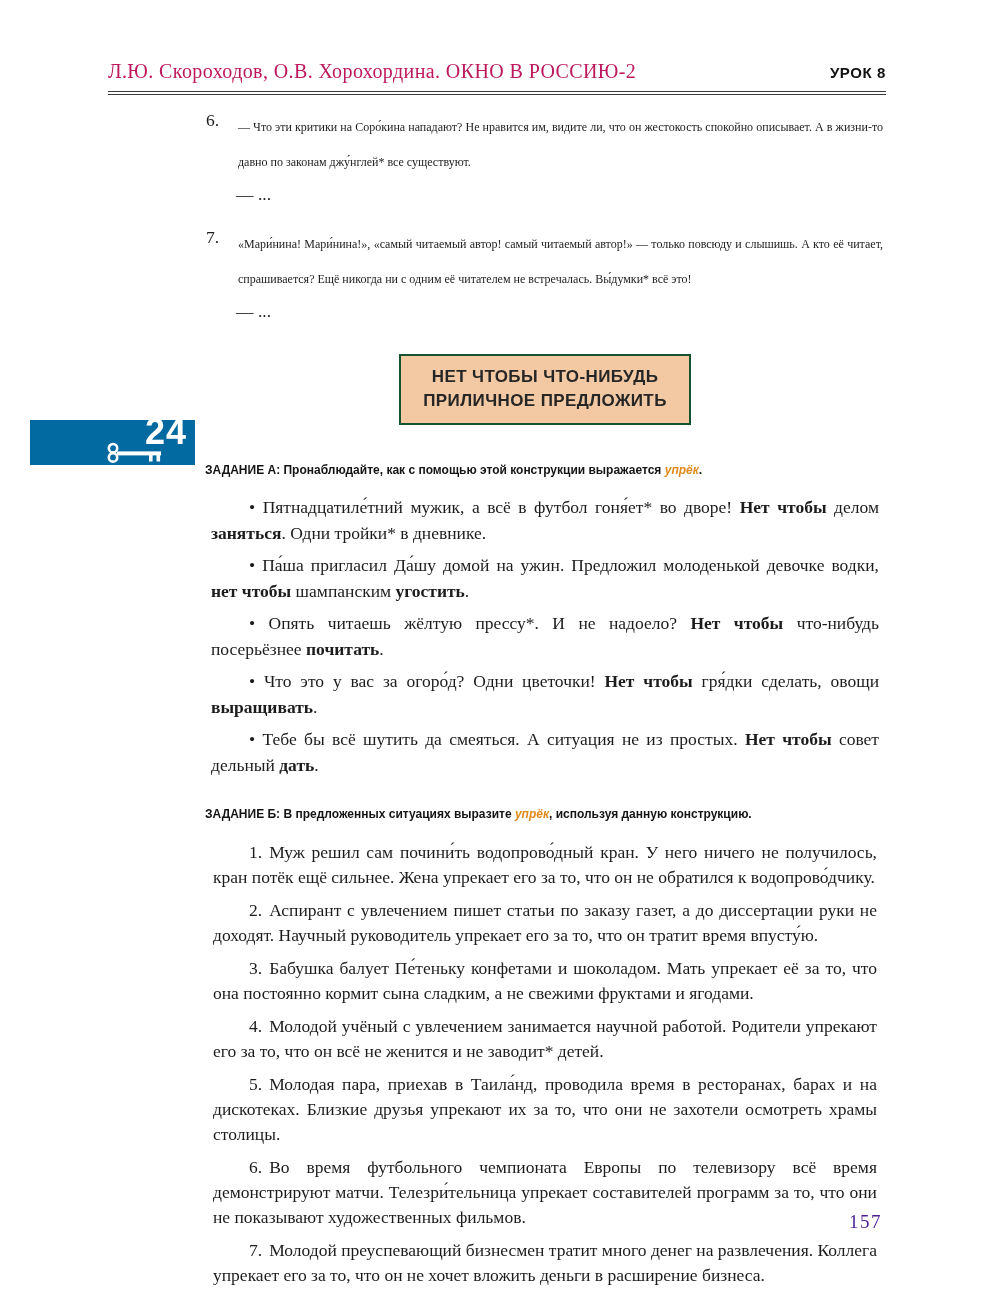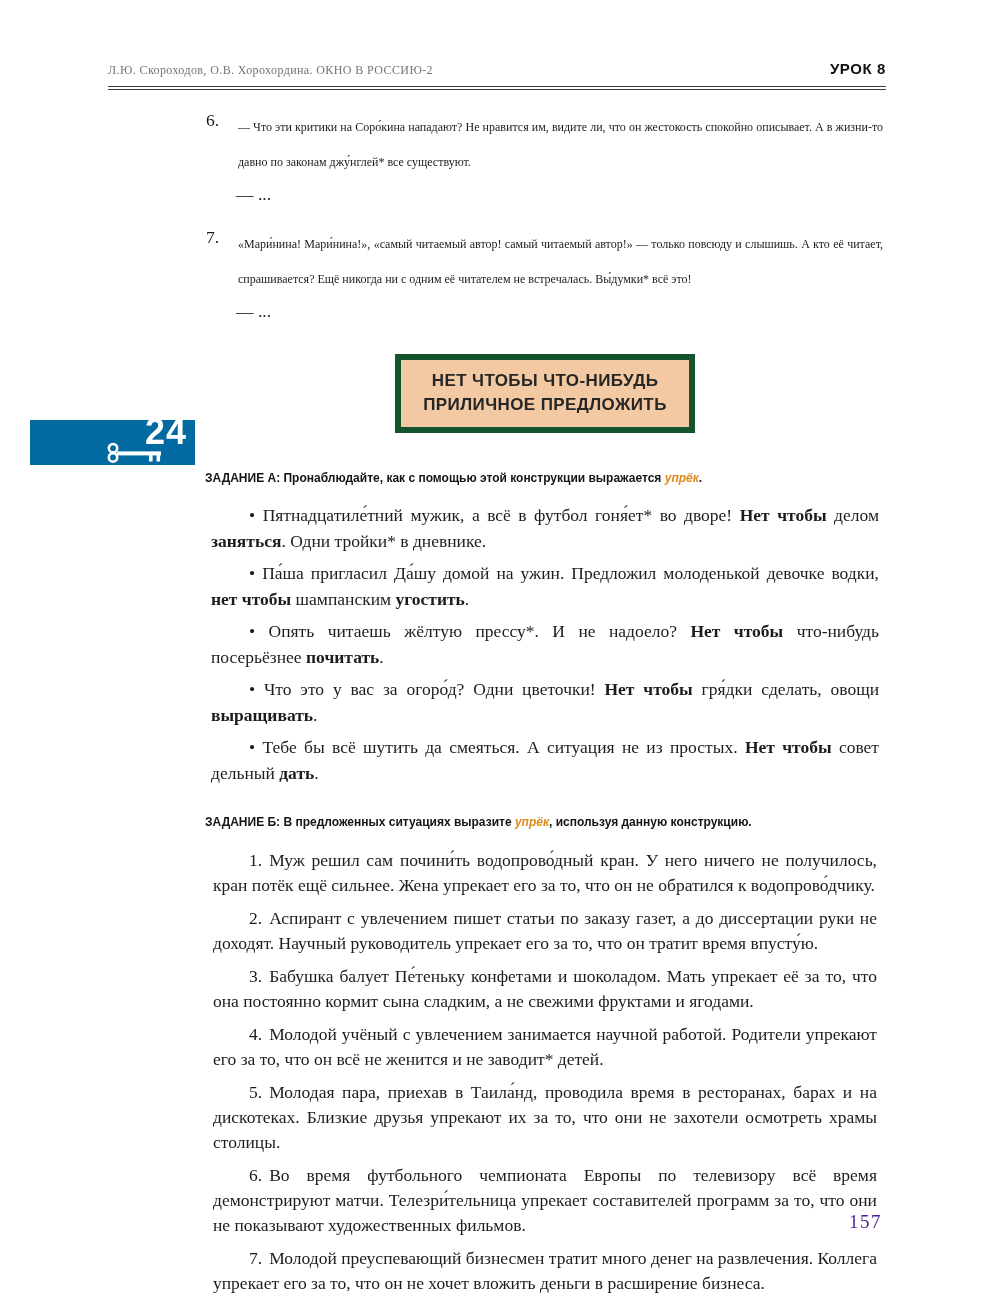--- a/index.html
+++ b/index.html
@@ -3,35 +3,35 @@
 <meta charset="utf-8">
 <style>
   html,body{margin:0;padding:0;background:#ffffff;}
   .page{position:relative;width:1000px;height:1300px;background:#fff;overflow:hidden;
         font-family:"Liberation Serif",serif;color:#1c1c1c;}
 
   
   .header{position:absolute;top:60px;left:108px;width:778px;display:flex;
           justify-content:space-between;align-items:baseline;
           padding-bottom:8px;border-bottom:4px double #3c3c3c;}
-  .header-book{font-size:12px;letter-spacing:0.4px;color:#737373;font-family:Liberation Serif, serif;}
+  .header-book{font-size:20px;letter-spacing:0.4px;color:#be185d;font-family:Liberation Serif, serif;}
   .header-lesson{font-family:"Liberation Sans",sans-serif;font-weight:bold;
                  font-size:15px;letter-spacing:0.6px;color:#111;}
 
   
   .content{position:absolute;top:104px;left:205px;width:680px;}
 
   .dialogue{position:relative;padding-left:31px;margin-top:6px;}
   .dialogue + .dialogue{margin-top:20px;}
   .dlg-num{position:absolute;left:1px;top:0;font-size:17.5px;}
   .body-p{margin:2px;font-size:12px;line-height:35px;text-align:justify;}
   .reply{margin:0;font-size:17.5px;line-height:25px;}
 
   .box-wrap{margin-top:30px;display:flex;justify-content:center;}
-  .construction-box{background:#f2c9a2;border:6px solid #14532d;
+  .construction-box{background:#f2c9a2;border:2px solid #14532d;
                     padding:9px 22px 10px;text-align:center;
                     font-family:"Liberation Sans",sans-serif;font-weight:bold;
                     font-size:17px;line-height:24px;color:#262626;letter-spacing:0.4px;}
 
   .task{margin:33px 0 0;font-family:"Liberation Sans",sans-serif;
         font-size:12px;line-height:25px;font-weight:bold;color:#141414;}
   .task-b{margin-top:24px;}
   .seg-b{font-weight:bold;}
   .seg-accent{color:#e0891c;font-style:italic;font-weight:bold;}
 

